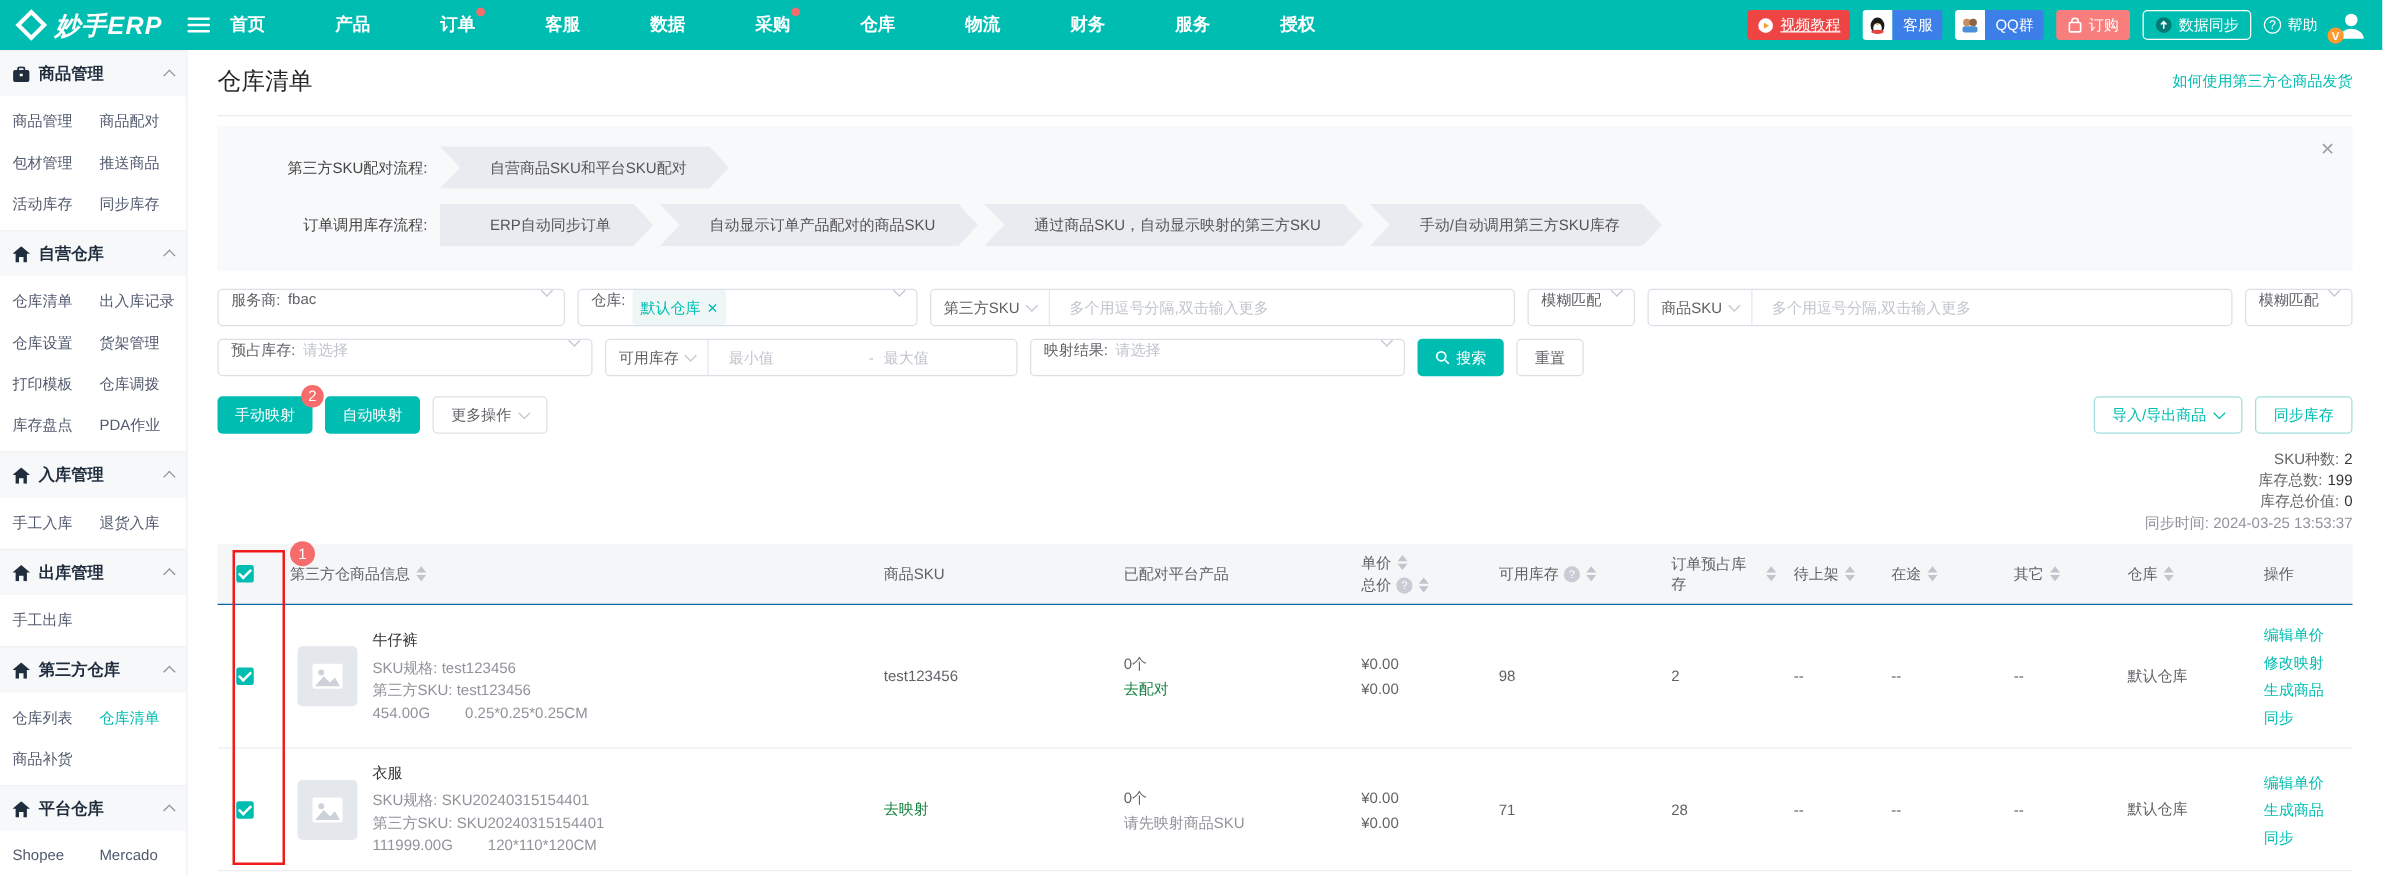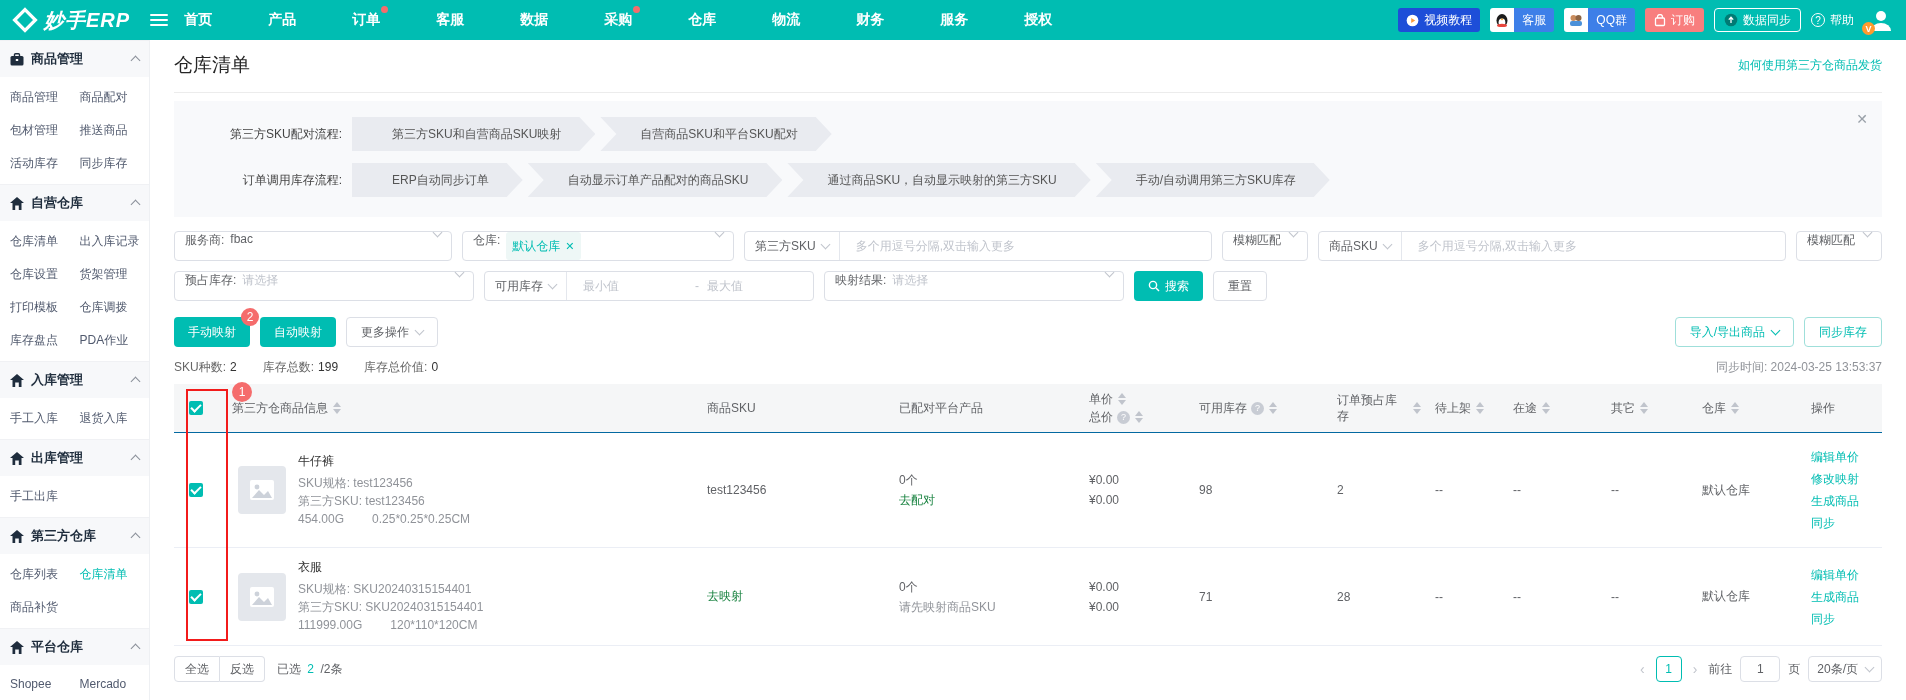--- a/index.html
+++ b/index.html
@@ -10,21 +10,21 @@
   .navbar { height:40px; background:#00bdb2; display:flex; align-items:center; color:#fff; padding:0 12px; }
   .logo { display:flex; align-items:center; gap:6px; margin-right:14px; }
   .logo-text { font-size:20px; font-weight:bold; font-style:italic; letter-spacing:1px; }
   .hamburger { width:18px; display:flex; flex-direction:column; gap:3px; margin:0 16px 0 6px; cursor:pointer; }
   .hamburger span { display:block; height:2px; background:#fff; border-radius:1px; }
   .nav-menu { display:flex; align-items:center; gap:56px; }
   .nav-item { font-size:14px; font-weight:bold; position:relative; cursor:pointer; white-space:nowrap; }
   .nav-dot { position:absolute; top:-5px; right:-8px; width:7px; height:7px; background:#f56c6c; border-radius:50%; }
   .nav-right { margin-left:auto; display:flex; align-items:center; gap:10px; }
   .pill { display:flex; align-items:center; height:24px; border-radius:3px; overflow:hidden; font-size:12px; cursor:pointer; }
-  .pill-orange { background:#1d4ed8; color:#fff; padding:0 8px; gap:5px; }
+  .pill-orange { background:#ef4444; color:#fff; padding:0 8px; gap:5px;text-decoration:underline; }
   .pill-img .imgbox { width:24px; height:24px; background:#fff; display:flex; align-items:center; justify-content:center; }
   .pill-img .lbl { background:#3d7fe8; color:#fff; height:24px; display:flex; align-items:center; padding:0 8px; }
   .pill-pink { background:#f87e7e; color:#fff; padding:0 9px; gap:5px; }
   .pill-ghost { border:1px solid #fff; color:#fff; padding:0 9px; gap:5px; border-radius:4px; }
   .nav-help { display:flex; align-items:center; gap:5px; cursor:pointer; }
   .qcirc { width:14px; height:14px; border:1px solid #fff; border-radius:50%; display:inline-flex; align-items:center; justify-content:center; font-size:10px; }
   .avatar { position:relative; width:26px; height:26px; margin-left:4px; cursor:pointer; }
   .vbadge { position:absolute; left:-6px; bottom:-2px; width:13px; height:13px; background:#ff9a2e; color:#fff; border-radius:50%; font-size:9px; font-weight:bold; display:flex; align-items:center; justify-content:center; }
 
   
@@ -75,21 +75,21 @@
   .btn { height:30px; border-radius:4px; display:inline-flex; align-items:center; justify-content:center; gap:5px; padding:0 14px; cursor:pointer; font-size:12px; }
   .btn-teal { background:#00bdb2; color:#fff; }
   .btn-plain { background:#fff; border:1px solid #dcdfe6; color:#606266; }
   .btn-ghost-teal { background:#fff; border:1px solid #9fdfda; color:#00bdb2; }
 
   
   .toolbar { margin-top:16px; display:flex; align-items:center; gap:10px; }
   .toolbar .right { margin-left:auto; display:flex; gap:10px; }
   .rel { position:relative; }
   .num-badge { position:absolute; top:-9px; right:-9px; min-width:18px; height:18px; background:#f56c6c; color:#fff; border-radius:50%; display:flex; align-items:center; justify-content:center; font-size:12px; z-index:6; }
-  .stats { margin-top:12px; display:flex; align-items:flex-start; gap:26px; color:#666; }
+  .stats { margin-top:12px; display:flex; align-items:flex-end; color:#666;flex-direction:column; }
   .stats b { color:#333; font-weight:normal; margin-left:4px; }
   .sync-time { margin-left:auto; color:#909399; }
 
   
   .table-wrap { margin-top:8px; position:relative; }
   .grid-row { display:grid; grid-template-columns:44px 475px 192px 190px 110px 138px 98px 78px 98px 91px 109px 1fr; }
   .t-head { background:#f5f6f7; color:#606266; min-height:48px; align-items:center; }
   .th { padding-left:14px; display:flex; align-items:center; line-height:16px; }
   .th .lines { display:flex; flex-direction:column; gap:2px; }
   .th .hline { display:flex; align-items:center; }
@@ -326,21 +326,20 @@
     <div class="page-head">
       <div class="page-title">仓库清单</div>
       <div class="help-link">如何使用第三方仓商品发货</div>
     </div>
 
     <div class="flow-box">
       <span class="flow-close">✕</span>
       <div class="flow-row">
         <div class="flow-label">第三方SKU配对流程:</div>
         <div style="display:flex">
-            <div class="chev first">第三方SKU和自营商品SKU映射</div>
             <div class="chev">自营商品SKU和平台SKU配对</div>
           </div>
       </div>
       <div class="flow-row">
         <div class="flow-label">订单调用库存流程:</div>
         <div style="display:flex">
             <div class="chev first">ERP自动同步订单</div>
             <div class="chev">自动显示订单产品配对的商品SKU</div>
             <div class="chev">通过商品SKU，自动显示映射的第三方SKU</div>
             <div class="chev">手动/自动调用第三方SKU库存</div>

